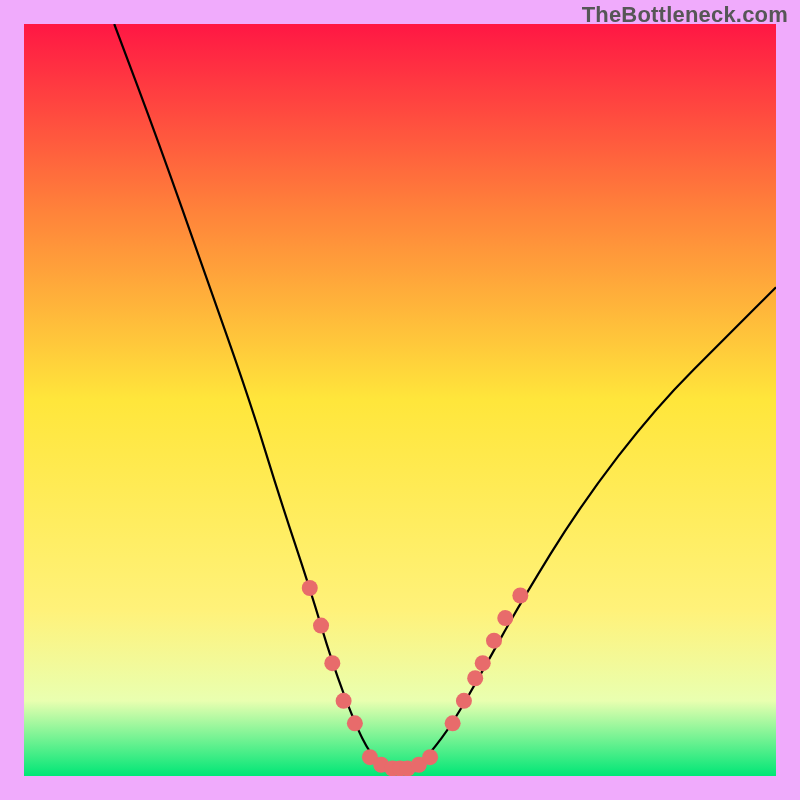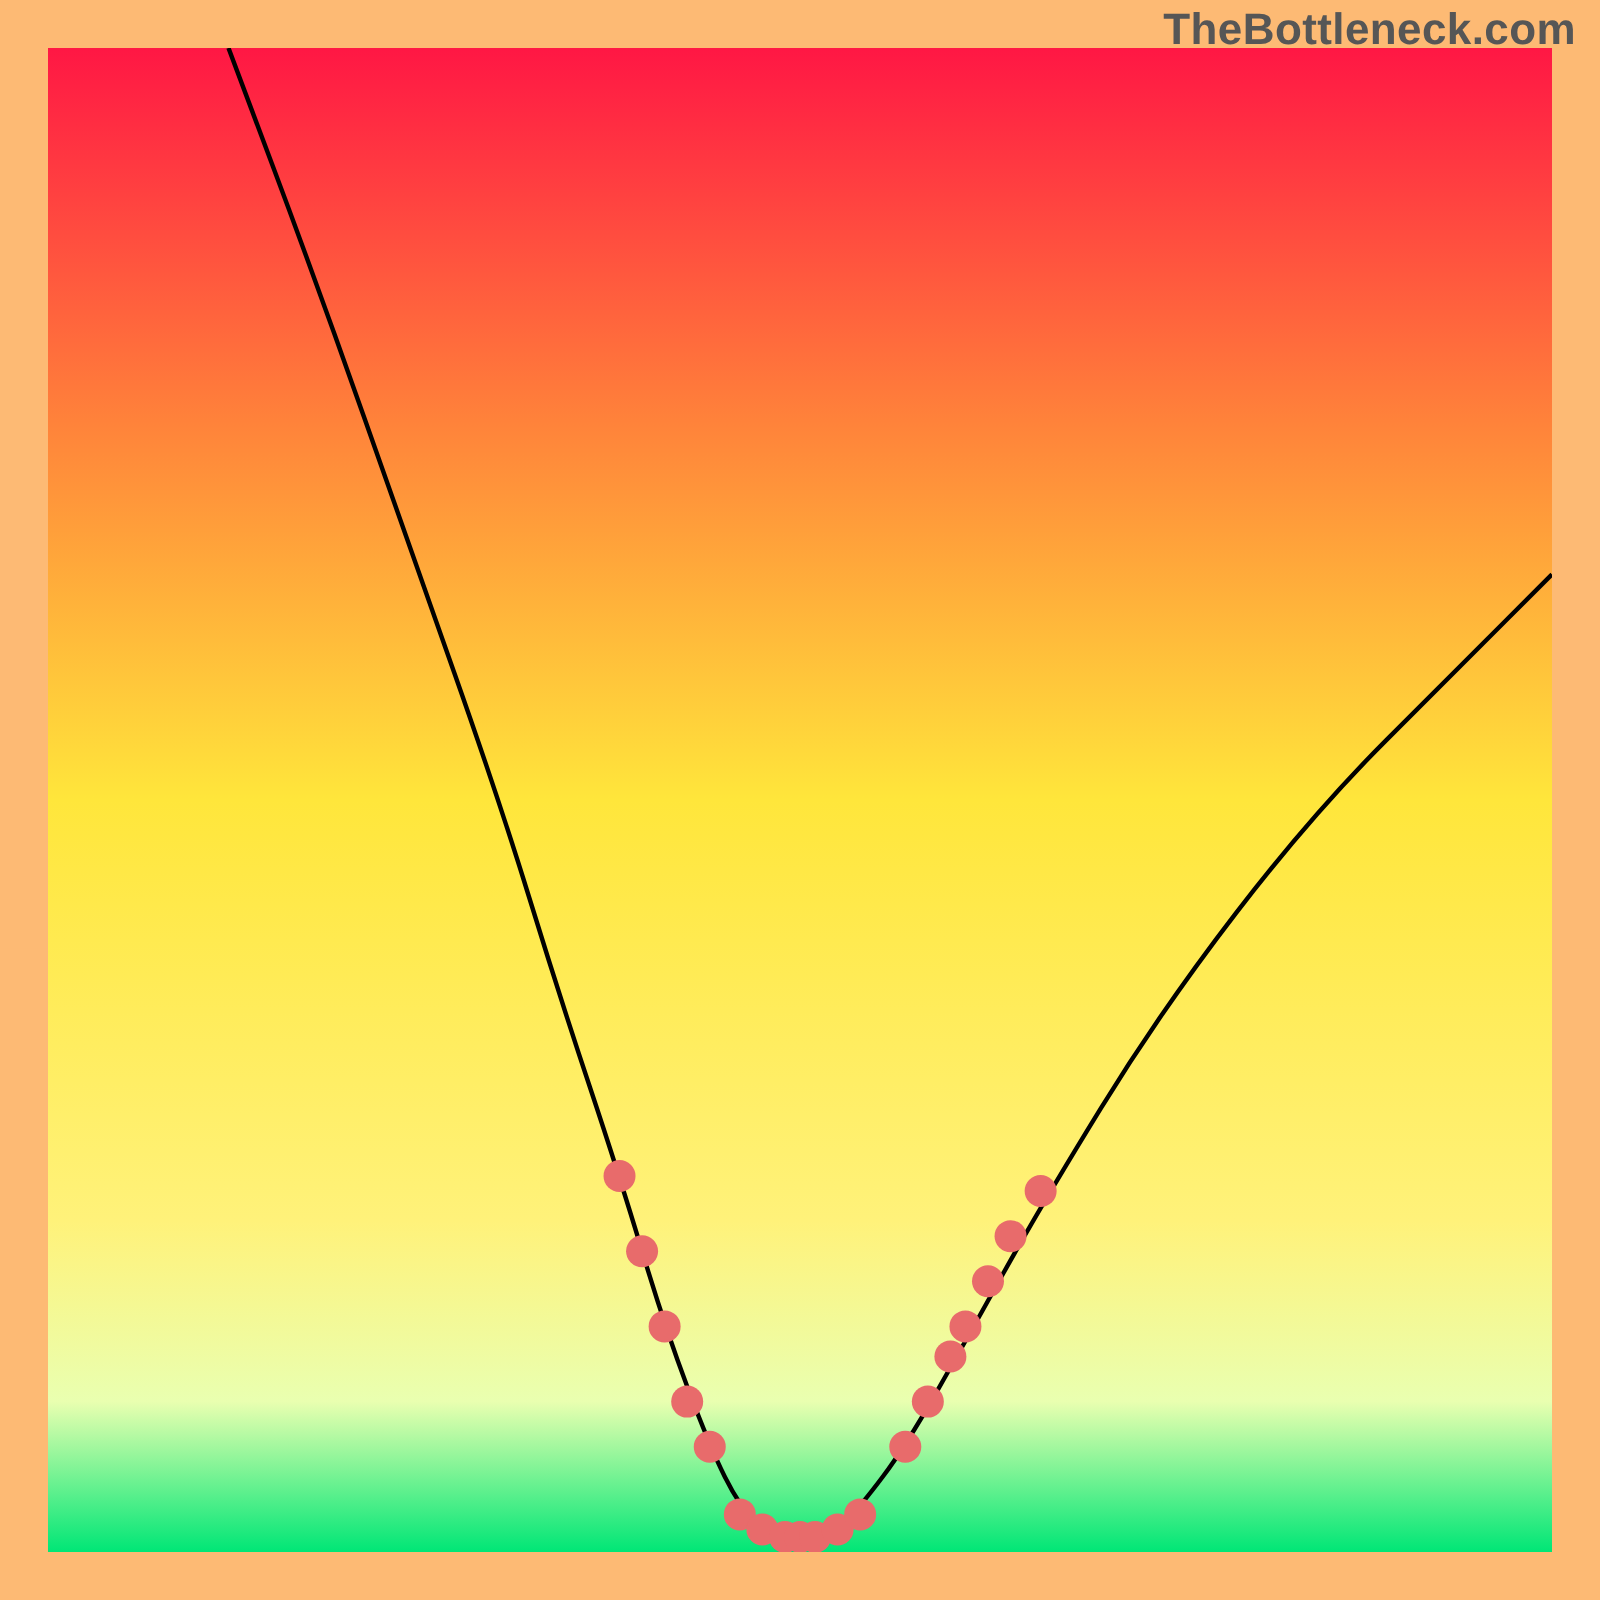--- a/index.html
+++ b/index.html
@@ -7,21 +7,21 @@
     padding: 0;
     width: 800px;
     height: 800px;
     background: #000;
     overflow: hidden;
   }
   .frame {
     position: relative;
     width: 800px;
     height: 800px;
-    background: #fdba74;
+    background: #f0abfc;
   }
   .watermark {
     position: absolute;
     top: 2px;
     right: 12px;
     font-family: Arial, Helvetica, sans-serif;
     font-size: 22px;
     font-weight: 600;
     color: #565656;
     letter-spacing: 0.2px;

